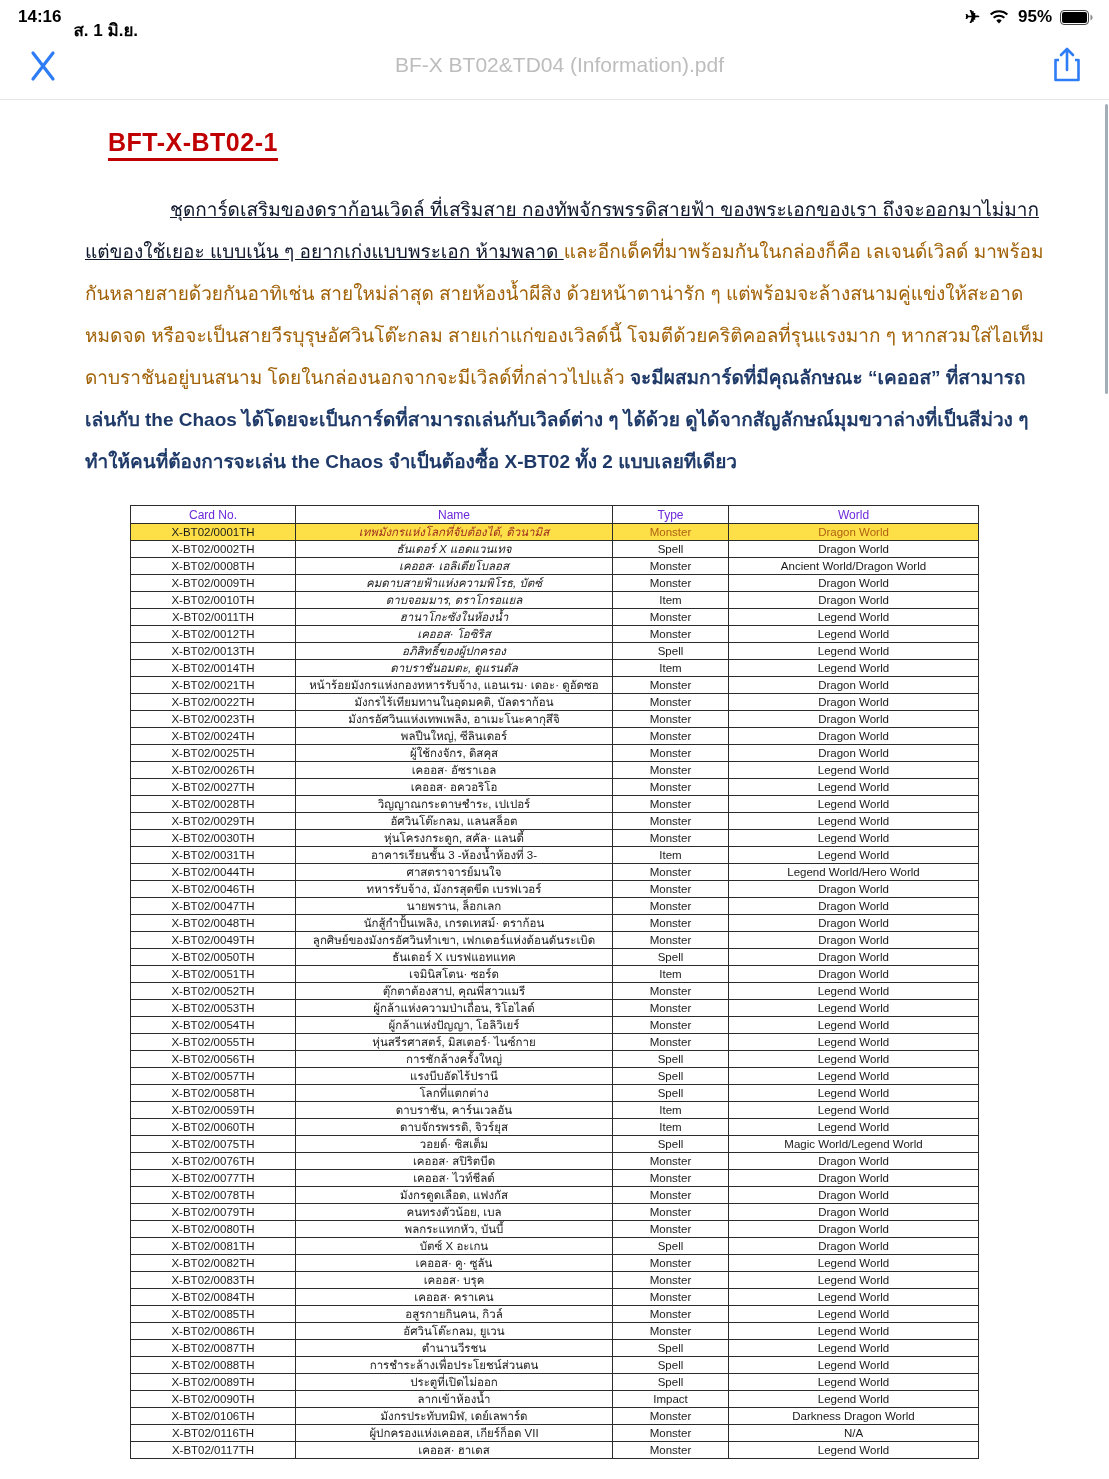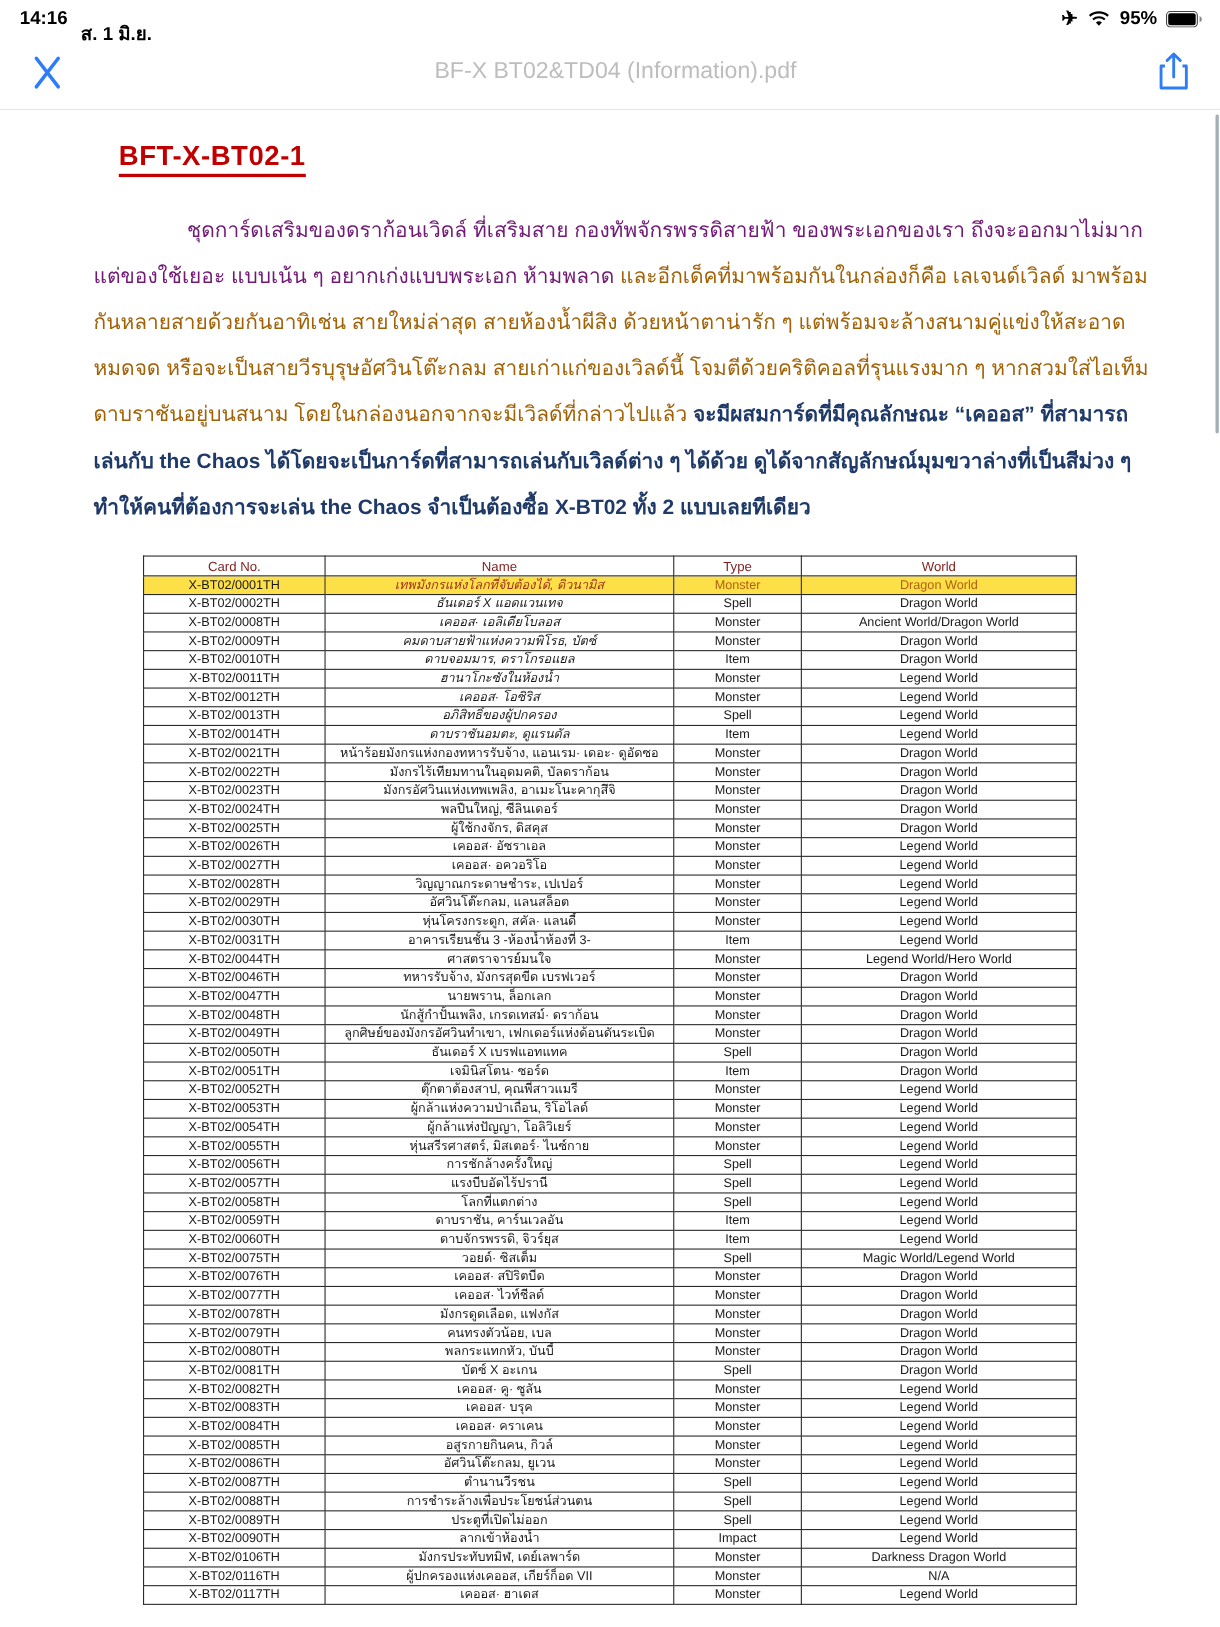--- a/index.html
+++ b/index.html
@@ -33,34 +33,34 @@
   .doc { position:relative; padding:28px 70px 0 85px; }
   .doc-heading {
     display:inline-block; margin-left:23px;
     color:#c00000; font-size:25px; font-weight:bold; 
     border-bottom:3px solid #c00000; padding-bottom:1px; letter-spacing:0.5px;
   }
   .doc-paragraph {
     margin-top:28px; width:960px; font-size:19px; line-height:42px;
     text-indent:85px; text-align:left; word-break:break-word;
   }
-  .seg-red   { color:#701a75; }
+  .seg-red   { color:#0f172a;text-decoration:underline; }
   .seg-olive { color:#a16207; }
   .seg-navy  { color:#1f3a68; font-weight:600; }
   .seg-bold  { font-weight:bold; }
   
   .card-table {
     margin:22px 0 0 45px; border-collapse:collapse; table-layout:fixed;
     width:848px; font-size:11.5px; color:#1a1a1a;
   }
   .card-table th, .card-table td {
     border:1px solid #2b2b2b; text-align:center; padding:1px 3px;
     height:16px; overflow:hidden; white-space:nowrap; line-height:14px;
   }
-  .card-table th { font-weight:normal; font-size:12px; height:18px; color:#7f1d1d; }
+  .card-table th { font-weight:normal; font-size:12px; height:18px; color:#6d28d9; }
   .col-no{width:165px}.col-name{width:317px}.col-type{width:116px}.col-world{width:250px}
   tr.hl { background:#fde047; }
   tr.hl td.name-cell { color:#a03020; }
   tr.hl td.type-cell, tr.hl td.world-cell { color:#b06012; }
   td.name-cell.it { font-style:italic; }
   
   .scroll-indicator {
     position:absolute; right:1px; top:104px; width:3px; height:290px;
     background:#5a6b7d; opacity:.55; border-radius:2px;
   }

